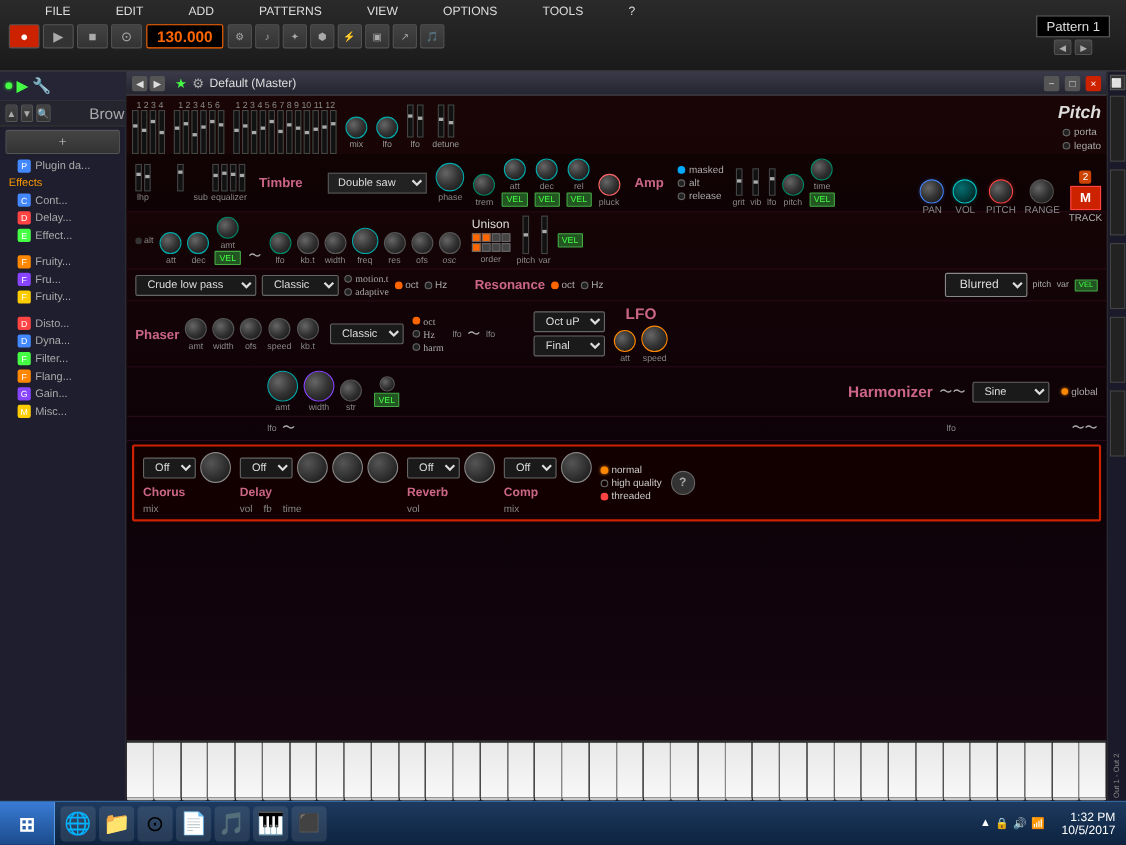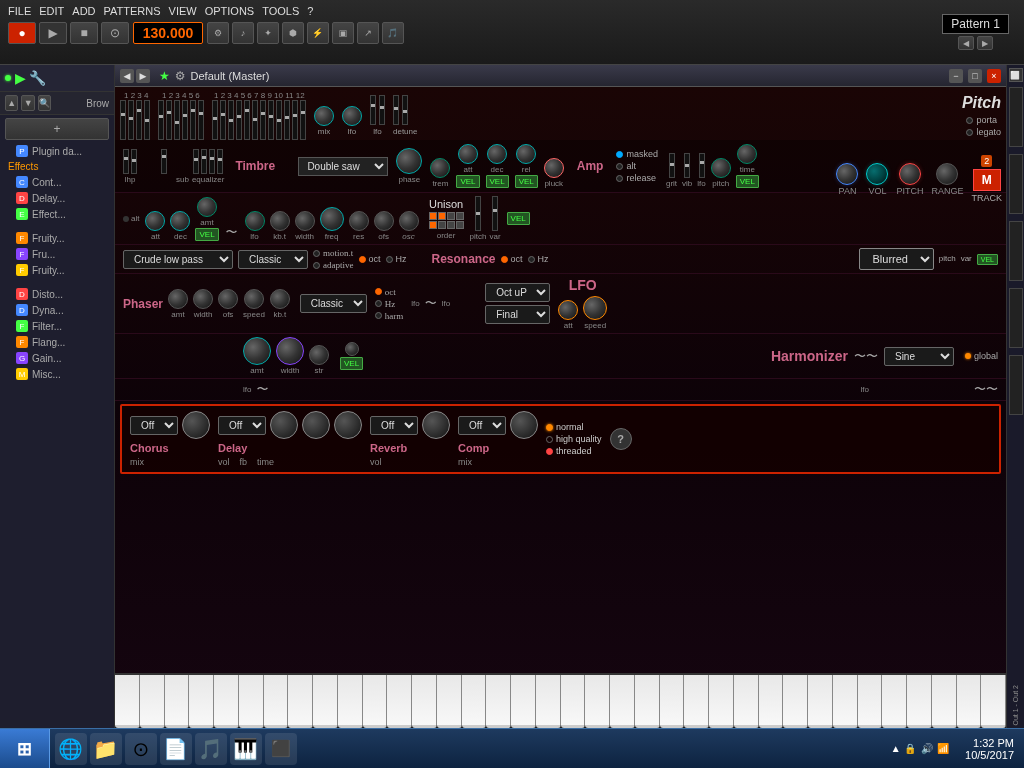--- a/index.html
+++ b/index.html
@@ -83,21 +83,21 @@
       z-index: 50;
     }
     .fl-menu-bar {
       display: flex;
       gap: 8px;
       padding: 5px 8px 2px 8px;
       color: #ddd;
       font-size: 11px;
       width: 100%;
     }
-    .fl-menu-bar span { cursor: pointer; }
+    .fl-menu-bar span { cursor: pointer; margin-left: 33px; }
     .fl-btn {
       width: 28px;
       height: 22px;
       background: linear-gradient(180deg, #444 0%, #333 100%);
       border: 1px solid #555;
       border-radius: 2px;
       cursor: pointer;
       display: flex;
       align-items: center;
       justify-content: center;
@@ -683,21 +683,21 @@
   <div class="left-panel">
     <div class="panel-header">
       <div class="led green"></div>
       <div style="color:#44ff44;font-size:14px;">▶</div>
       <div style="color:#aaa;font-size:14px;">🔧</div>
     </div>
     <div style="padding:3px 5px;background:#252530;border-bottom:1px solid #333;display:flex;align-items:center;gap:3px;">
       <div class="fl-btn" style="width:16px;height:16px;font-size:9px;">▲</div>
       <div class="fl-btn" style="width:16px;height:16px;font-size:9px;">▼</div>
       <div class="fl-btn" style="width:16px;height:16px;font-size:9px;">🔍</div>
-      <span style="color:#aaa;font-size:10px;margin-left:32px;">Brow</span>
+      <span style="color:#aaa;font-size:14px;margin-left:32px;">Brow</span>
     </div>
     <div class="fl-btn" style="margin:3px 5px;width:auto;">+</div>
 
     <div class="plugin-item">
       <div class="plugin-icon blue">P</div>
       <span>Plugin da...</span>
     </div>
     <div class="plugin-item" style="padding-left:8px;color:#ff9900;">
       <span>Effects</span>
     </div>
@@ -896,21 +896,21 @@
               <div class="v-slider" style="height:30px;">
                   <div class="v-thumb" style="bottom:60%;"></div>
                 </div>
               <div class="v-slider" style="height:30px;">
                   <div class="v-thumb" style="bottom:55%;"></div>
                 </div>
             </div>
             <div style="color:#999;font-size:8px;">lfo</div>
           </div>
 
-          <div style="display:flex;flex-direction:column;align-items:flex-start;gap:2px;">
+          <div style="display:flex;flex-direction:column;align-items:center;gap:2px;">
             <div style="display:flex;gap:3px;align-items:flex-end;">
               <div class="v-slider" style="height:30px;">
                   <div class="v-thumb" style="bottom:50%;"></div>
                 </div>
               <div class="v-slider" style="height:30px;">
                   <div class="v-thumb" style="bottom:40%;"></div>
                 </div>
             </div>
             <div style="color:#999;font-size:8px;">detune</div>
           </div>

